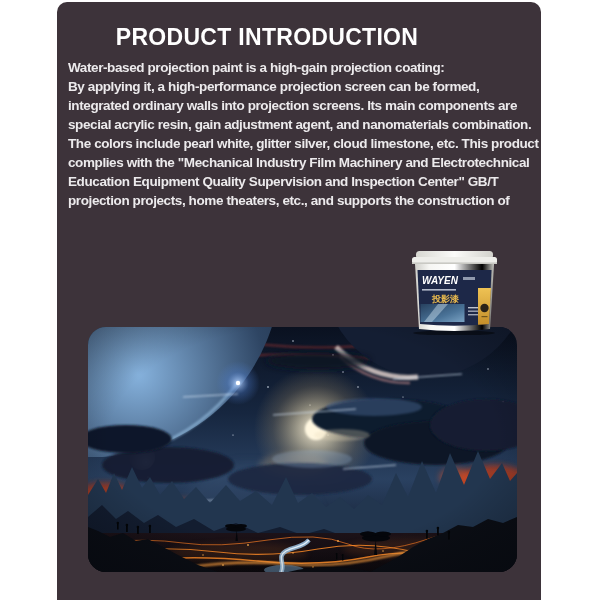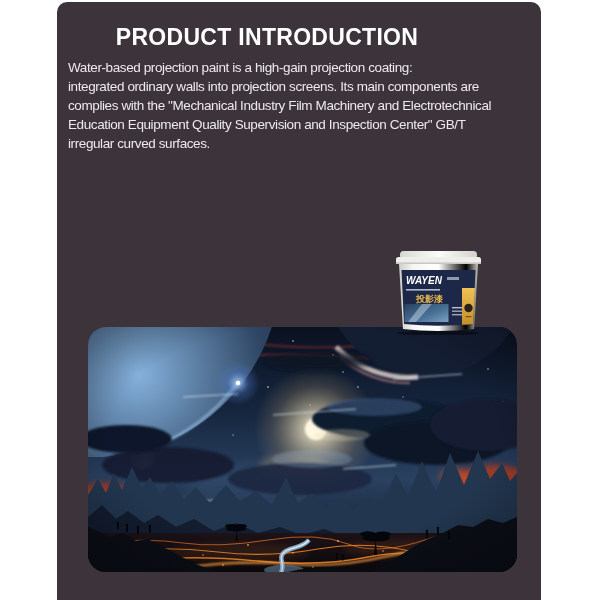--- a/index.html
+++ b/index.html
@@ -14,42 +14,45 @@
   }
   .title{
     position:absolute;left:57px;top:24px;width:420px;
     text-align:center;color:#ffffff;font-weight:700;
     font-size:23px;letter-spacing:.3px;
   }
   .desc{
     position:absolute;left:68px;top:58px;width:467px;
     color:#eceaec;font-size:13.5px;line-height:19px;letter-spacing:-0.4px;
   }
-  .desc div{white-space:nowrap;}
+  .desc div{white-space:nowrap;font-weight:bold;}
   .cosmic{
     position:absolute;left:88px;top:327px;width:429px;height:245px;
     border-radius:18px;overflow:hidden;z-index:1;
   }
   .bucket{
-    position:absolute;left:392px;top:250px;width:93px;height:85px;z-index:3;
+    position:absolute;left:408px;top:250px;width:93px;height:85px;z-index:3;
   }
 </style>
 </head>
 <body>
 
 <div class="panel"></div>
 
 <div class="title">PRODUCT INTRODUCTION</div>
 
 <div class="desc">
   <div>Water-based projection paint is a high-gain projection coating:</div>
+  <div>By applying it, a high-performance projection screen can be formed,</div>
   <div>integrated ordinary walls into projection screens. Its main components are</div>
+  <div>special acrylic resin, gain adjustment agent, and nanomaterials combination.</div>
+  <div>The colors include pearl white, glitter silver, cloud limestone, etc. This product</div>
   <div>complies with the "Mechanical Industry Film Machinery and Electrotechnical</div>
   <div>Education Equipment Quality Supervision and Inspection Center" GB/T</div>
-  <div>irregular curved surfaces.</div>
+  <div>projection projects, home theaters, etc., and supports the construction of</div>
 </div>
 
 <div class="cosmic">
 <svg width="429" height="245" viewBox="0 0 429 245" xmlns="http://www.w3.org/2000/svg">
   <defs>
     <linearGradient id="sky" x1="0" y1="0" x2="0" y2="1">
       <stop offset="0" stop-color="#0a1120"></stop>
       <stop offset="0.35" stop-color="#16263f"></stop>
       <stop offset="0.62" stop-color="#2a4161"></stop>
       <stop offset="0.8" stop-color="#1b2940"></stop>

